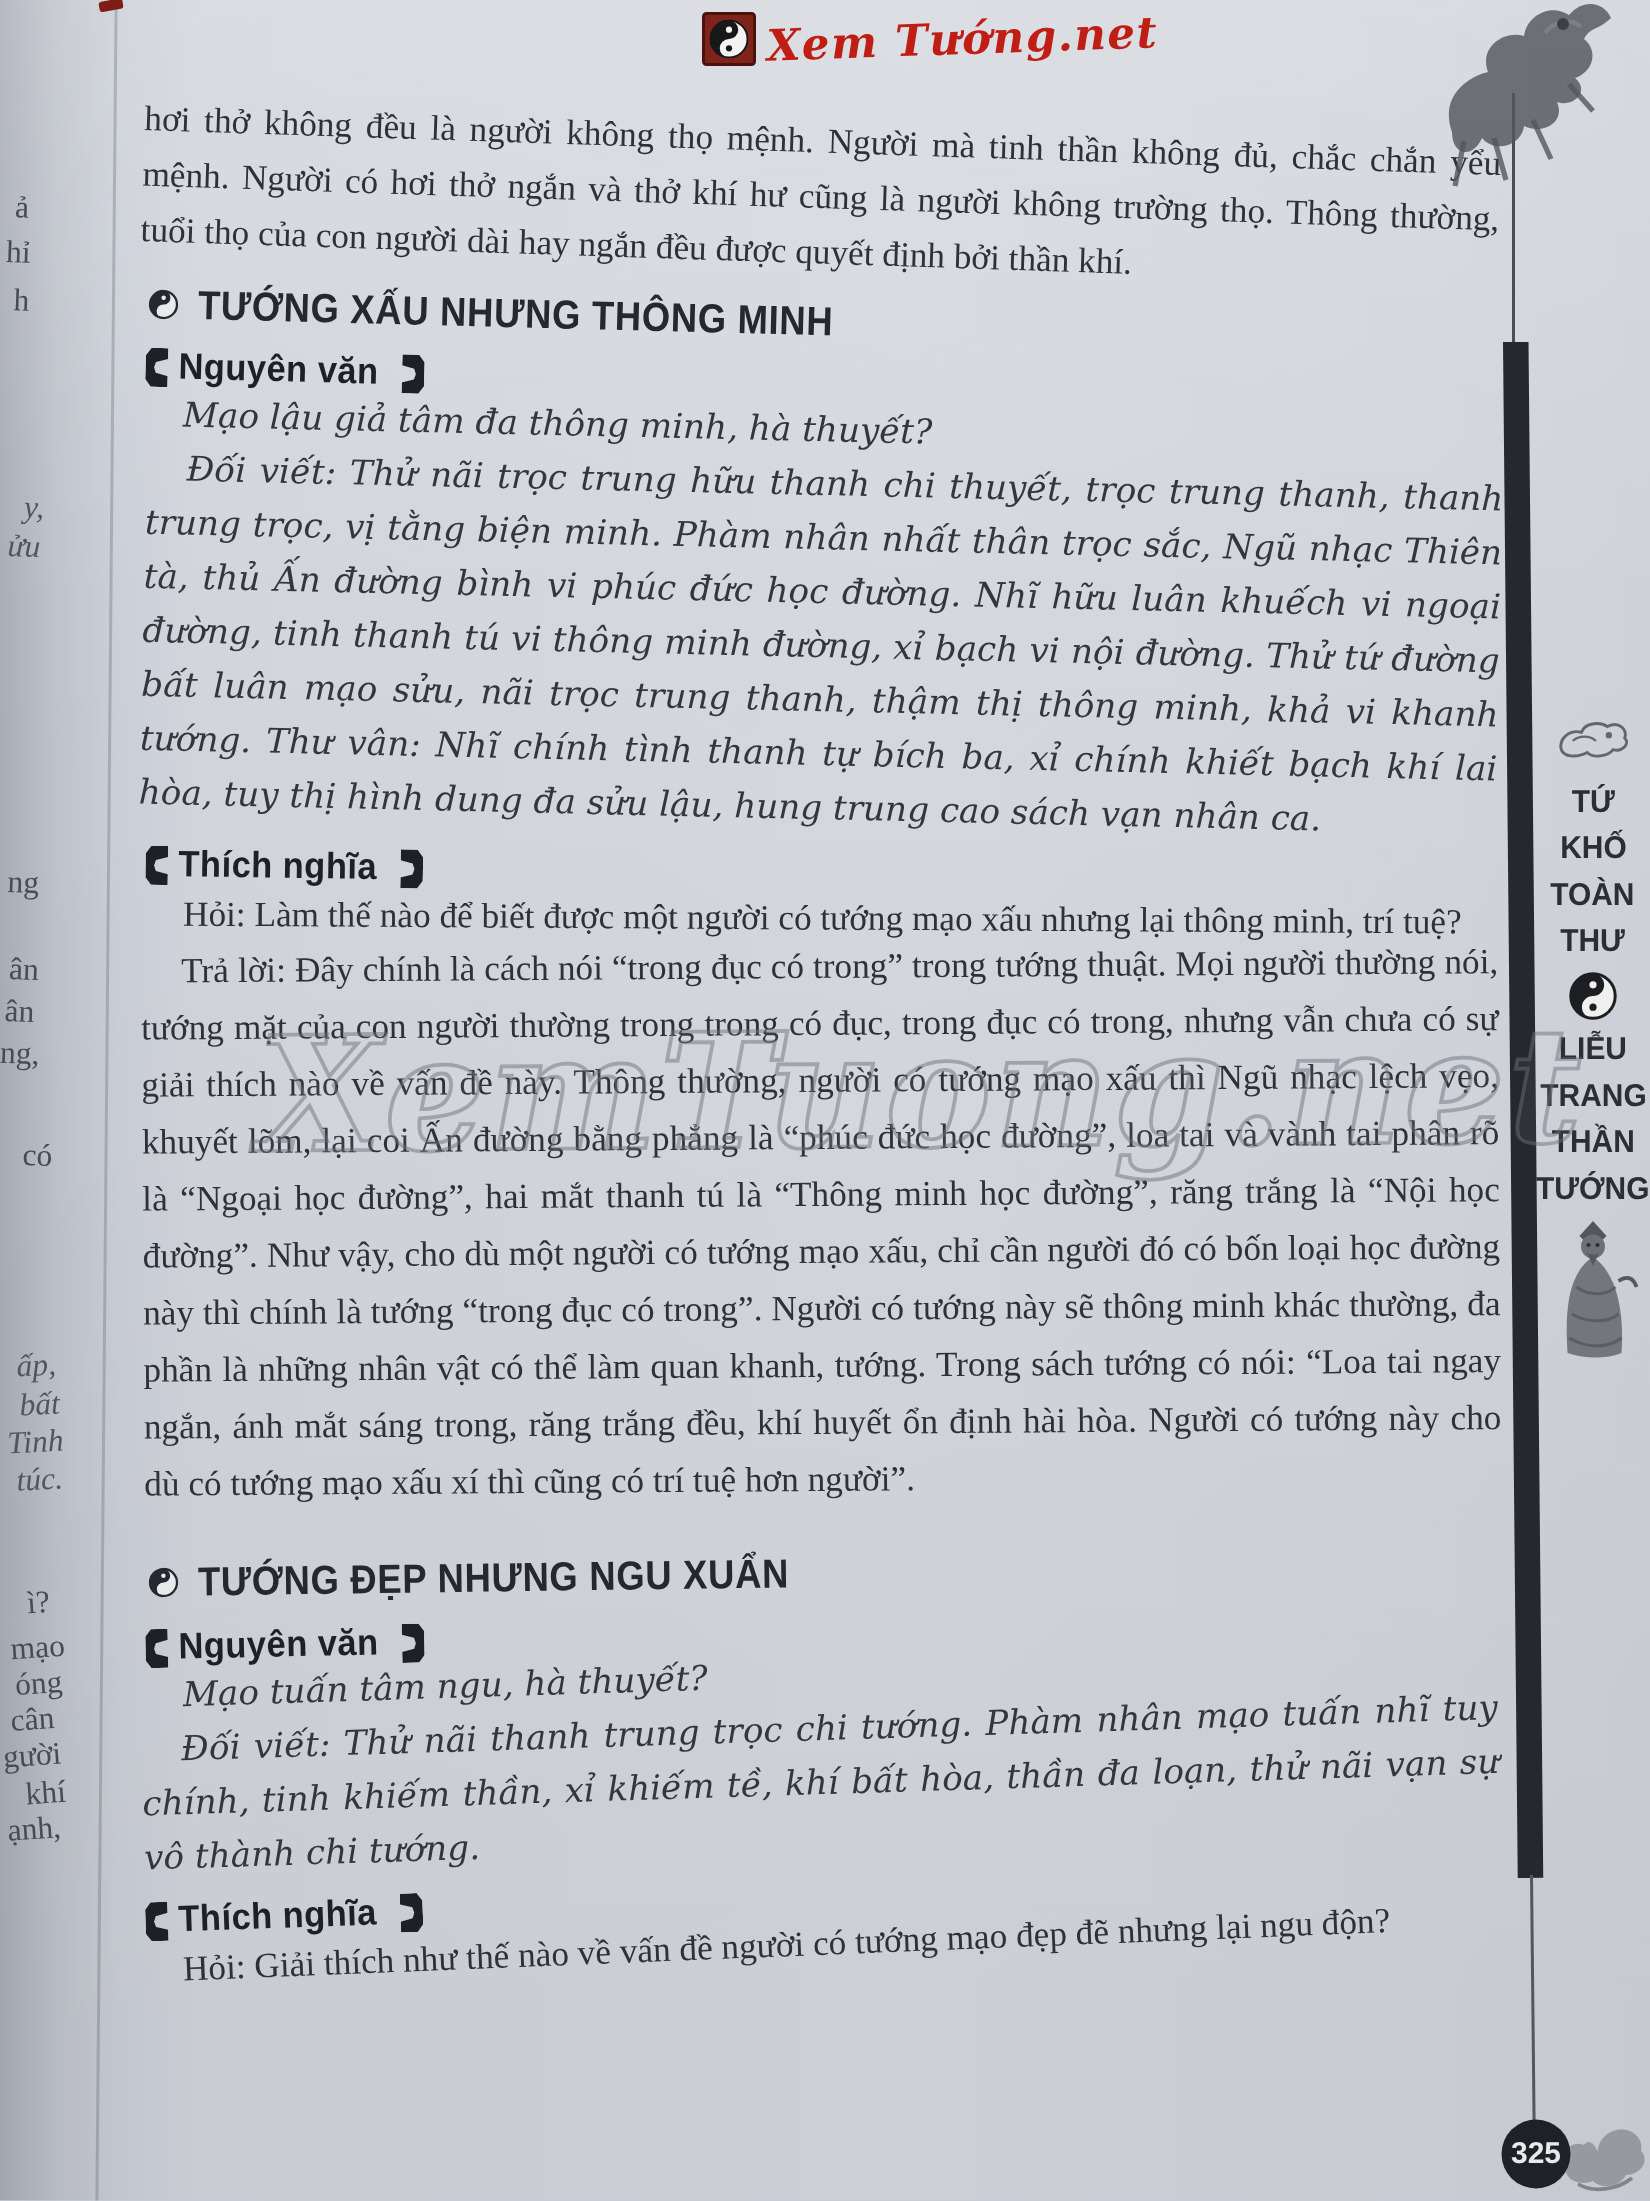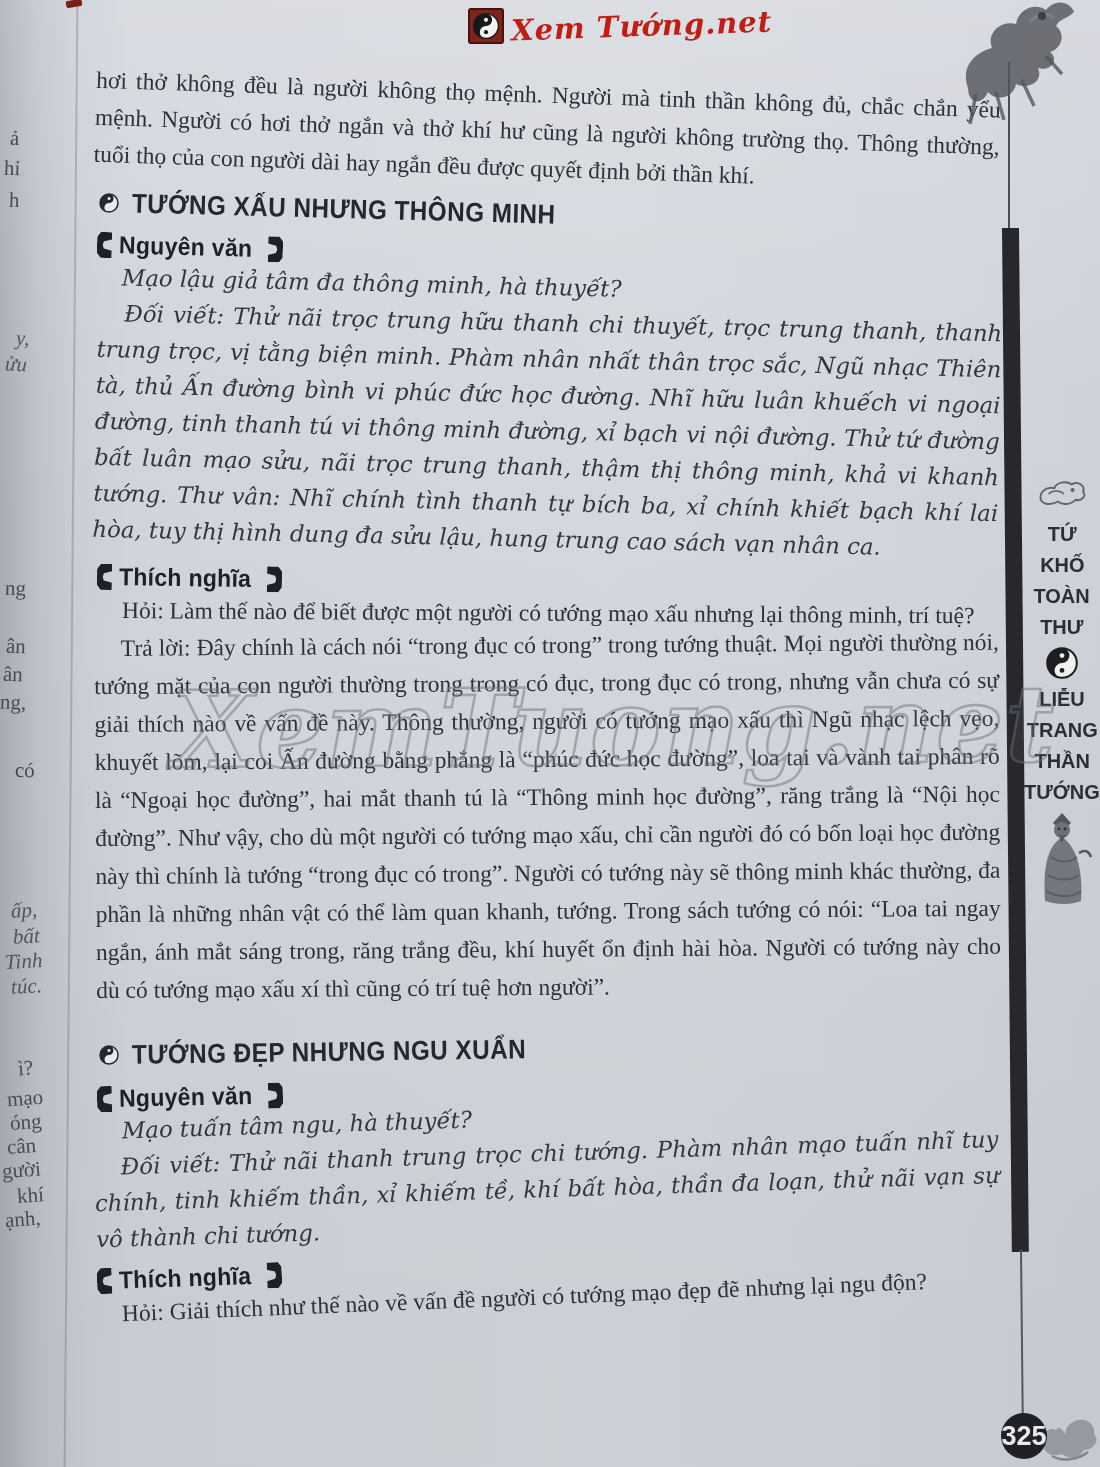--- a/index.html
+++ b/index.html
@@ -43,21 +43,21 @@
 
   
   .ill-top{position:absolute;left:930px;top:-4px;width:150px;height:138px;z-index:3;}
   .vline-top{position:absolute;left:1008px;top:62px;width:2px;height:166px;background:#4a4d52;}
   .vbar{position:absolute;left:1002px;top:228px;width:17px;height:1024px;background:#26282d;
     transform-origin:top center;transform:rotate(-.55deg);}
   .vline-bottom{position:absolute;left:1020px;top:1250px;width:2px;height:168px;background:#54575c;
     transform-origin:top center;transform:rotate(-.6deg);}
   .page-badge{position:absolute;left:1001px;top:1413px;width:46px;height:46px;border-radius:50%;
     background:#1f2126;display:flex;align-items:center;justify-content:center;z-index:4;}
-  .page-badge span{color:#e8e9ec;font-family:"Liberation Sans",sans-serif;font-weight:bold;font-size:27px;}
+  .page-badge span{color:#e8e9ec;font-family:"Liberation Sans",sans-serif;font-weight:bold;font-size:20px;}
   .flower{position:absolute;left:1034px;top:1414px;width:66px;height:52px;z-index:3;}
 
   .sidebar{position:absolute;left:1024px;top:478px;width:76px;z-index:3;
     display:flex;flex-direction:column;align-items:center;}
   .sb-line{font-family:"Liberation Sans",sans-serif;font-weight:bold;font-size:21px;line-height:31px;
     color:#2b2e34;transform:scaleX(.95);letter-spacing:0;}
   .sb-cloud{margin-bottom:6px;}
   .sb-yy{margin:5px 0 4px 0;line-height:0;}
   .sb-sage{margin-top:6px;}
 

